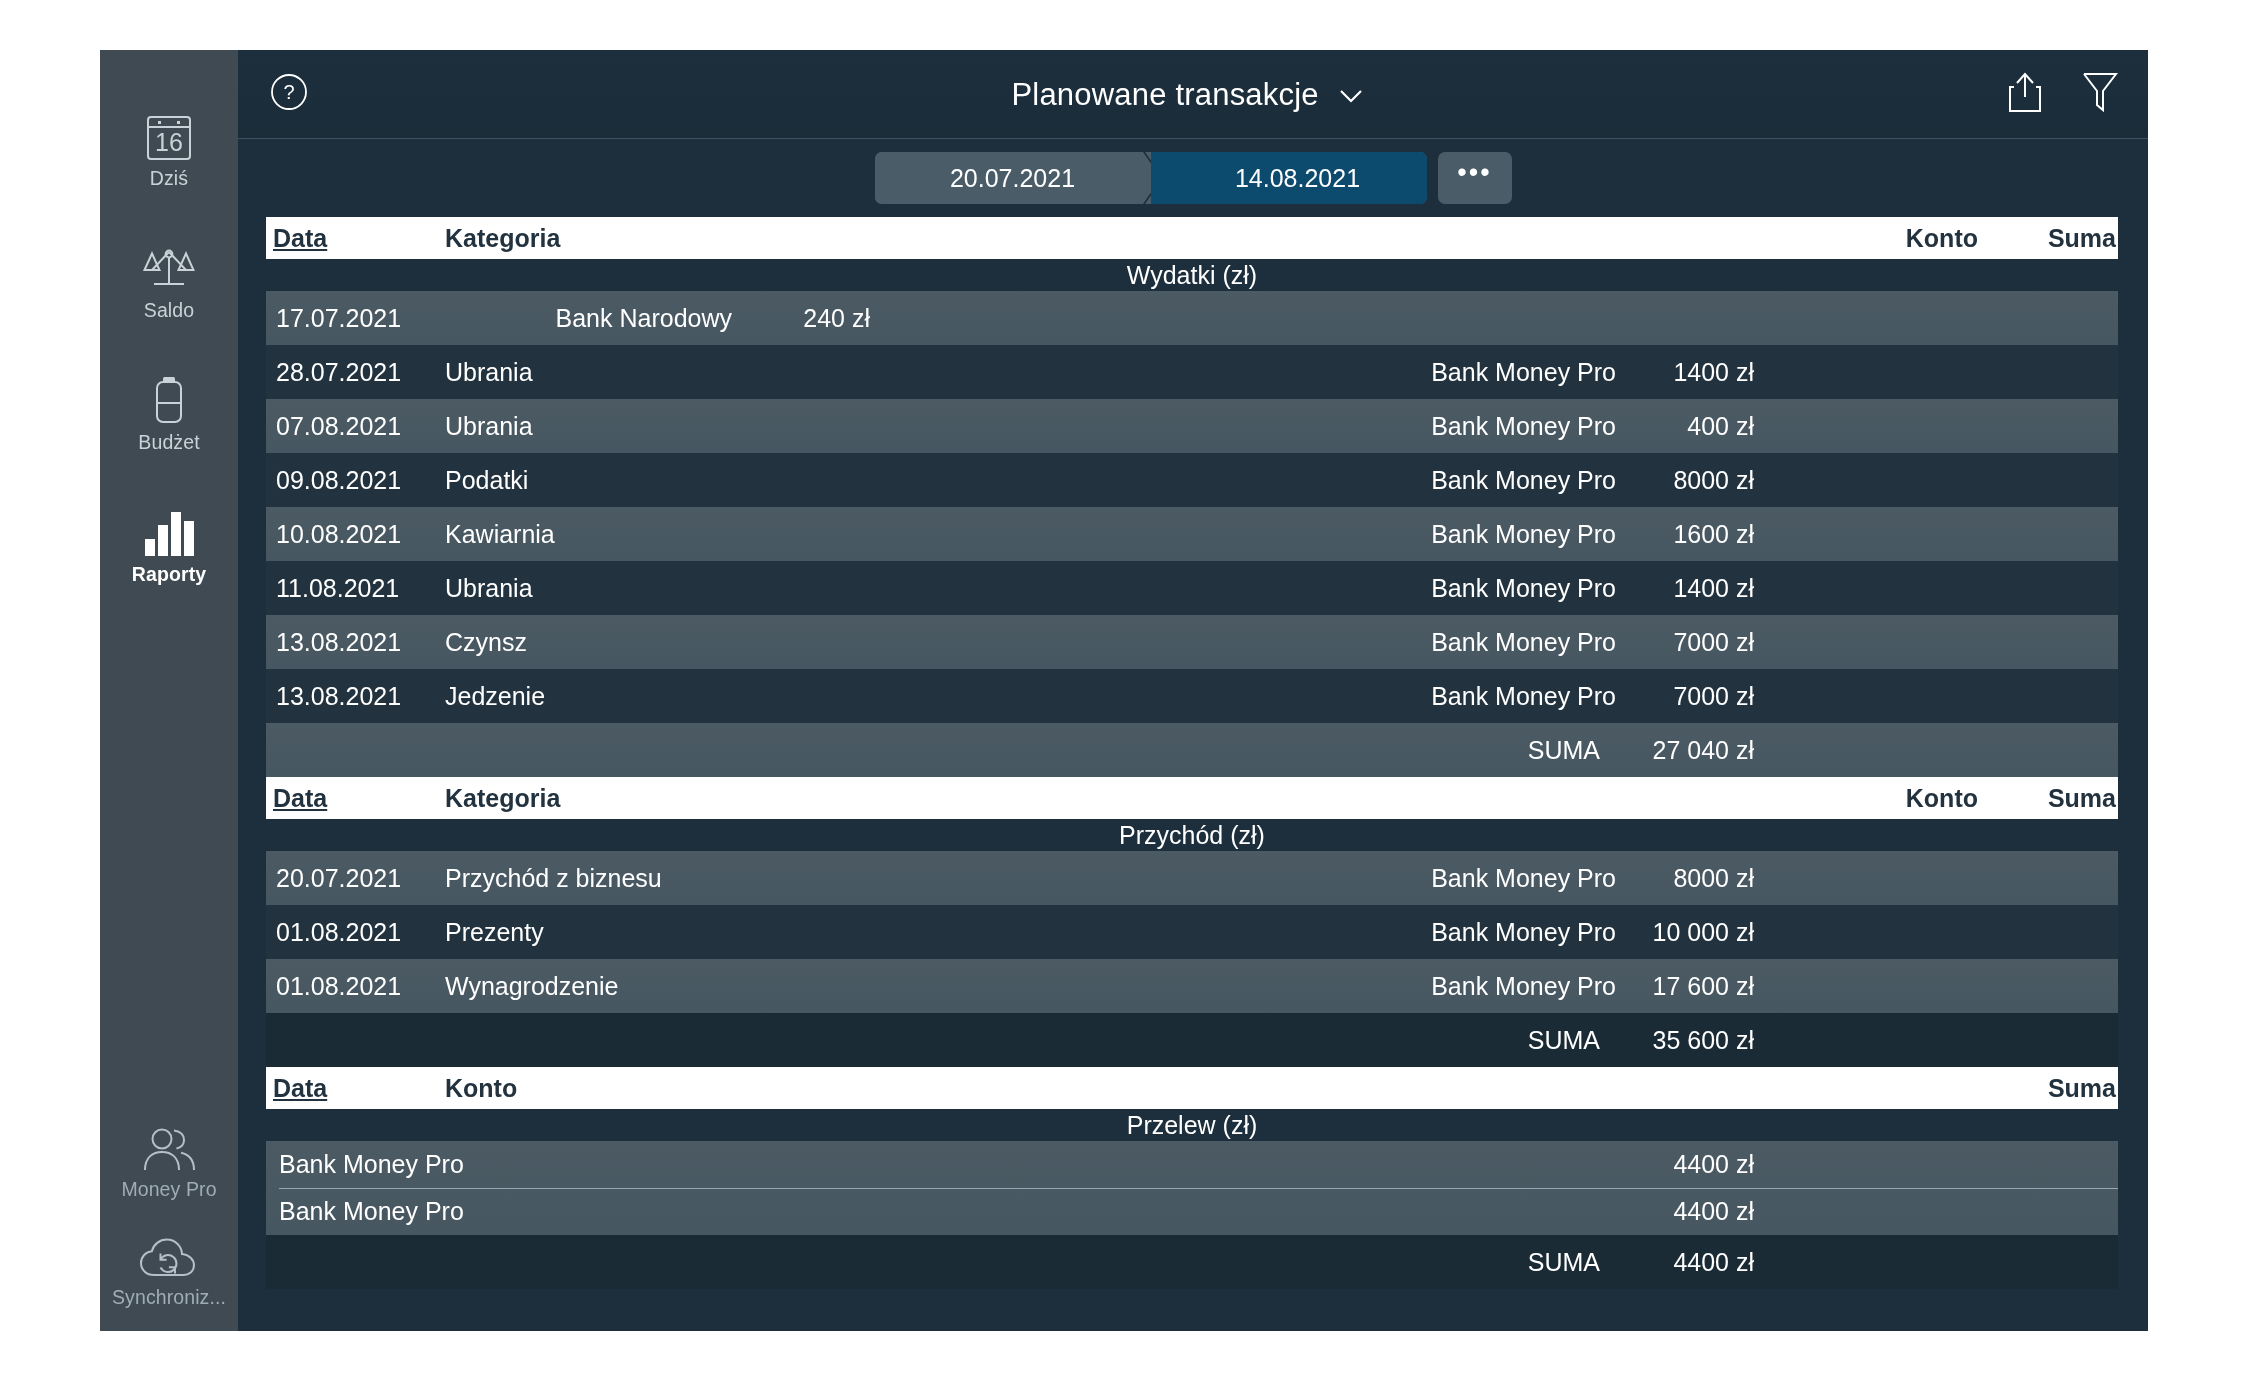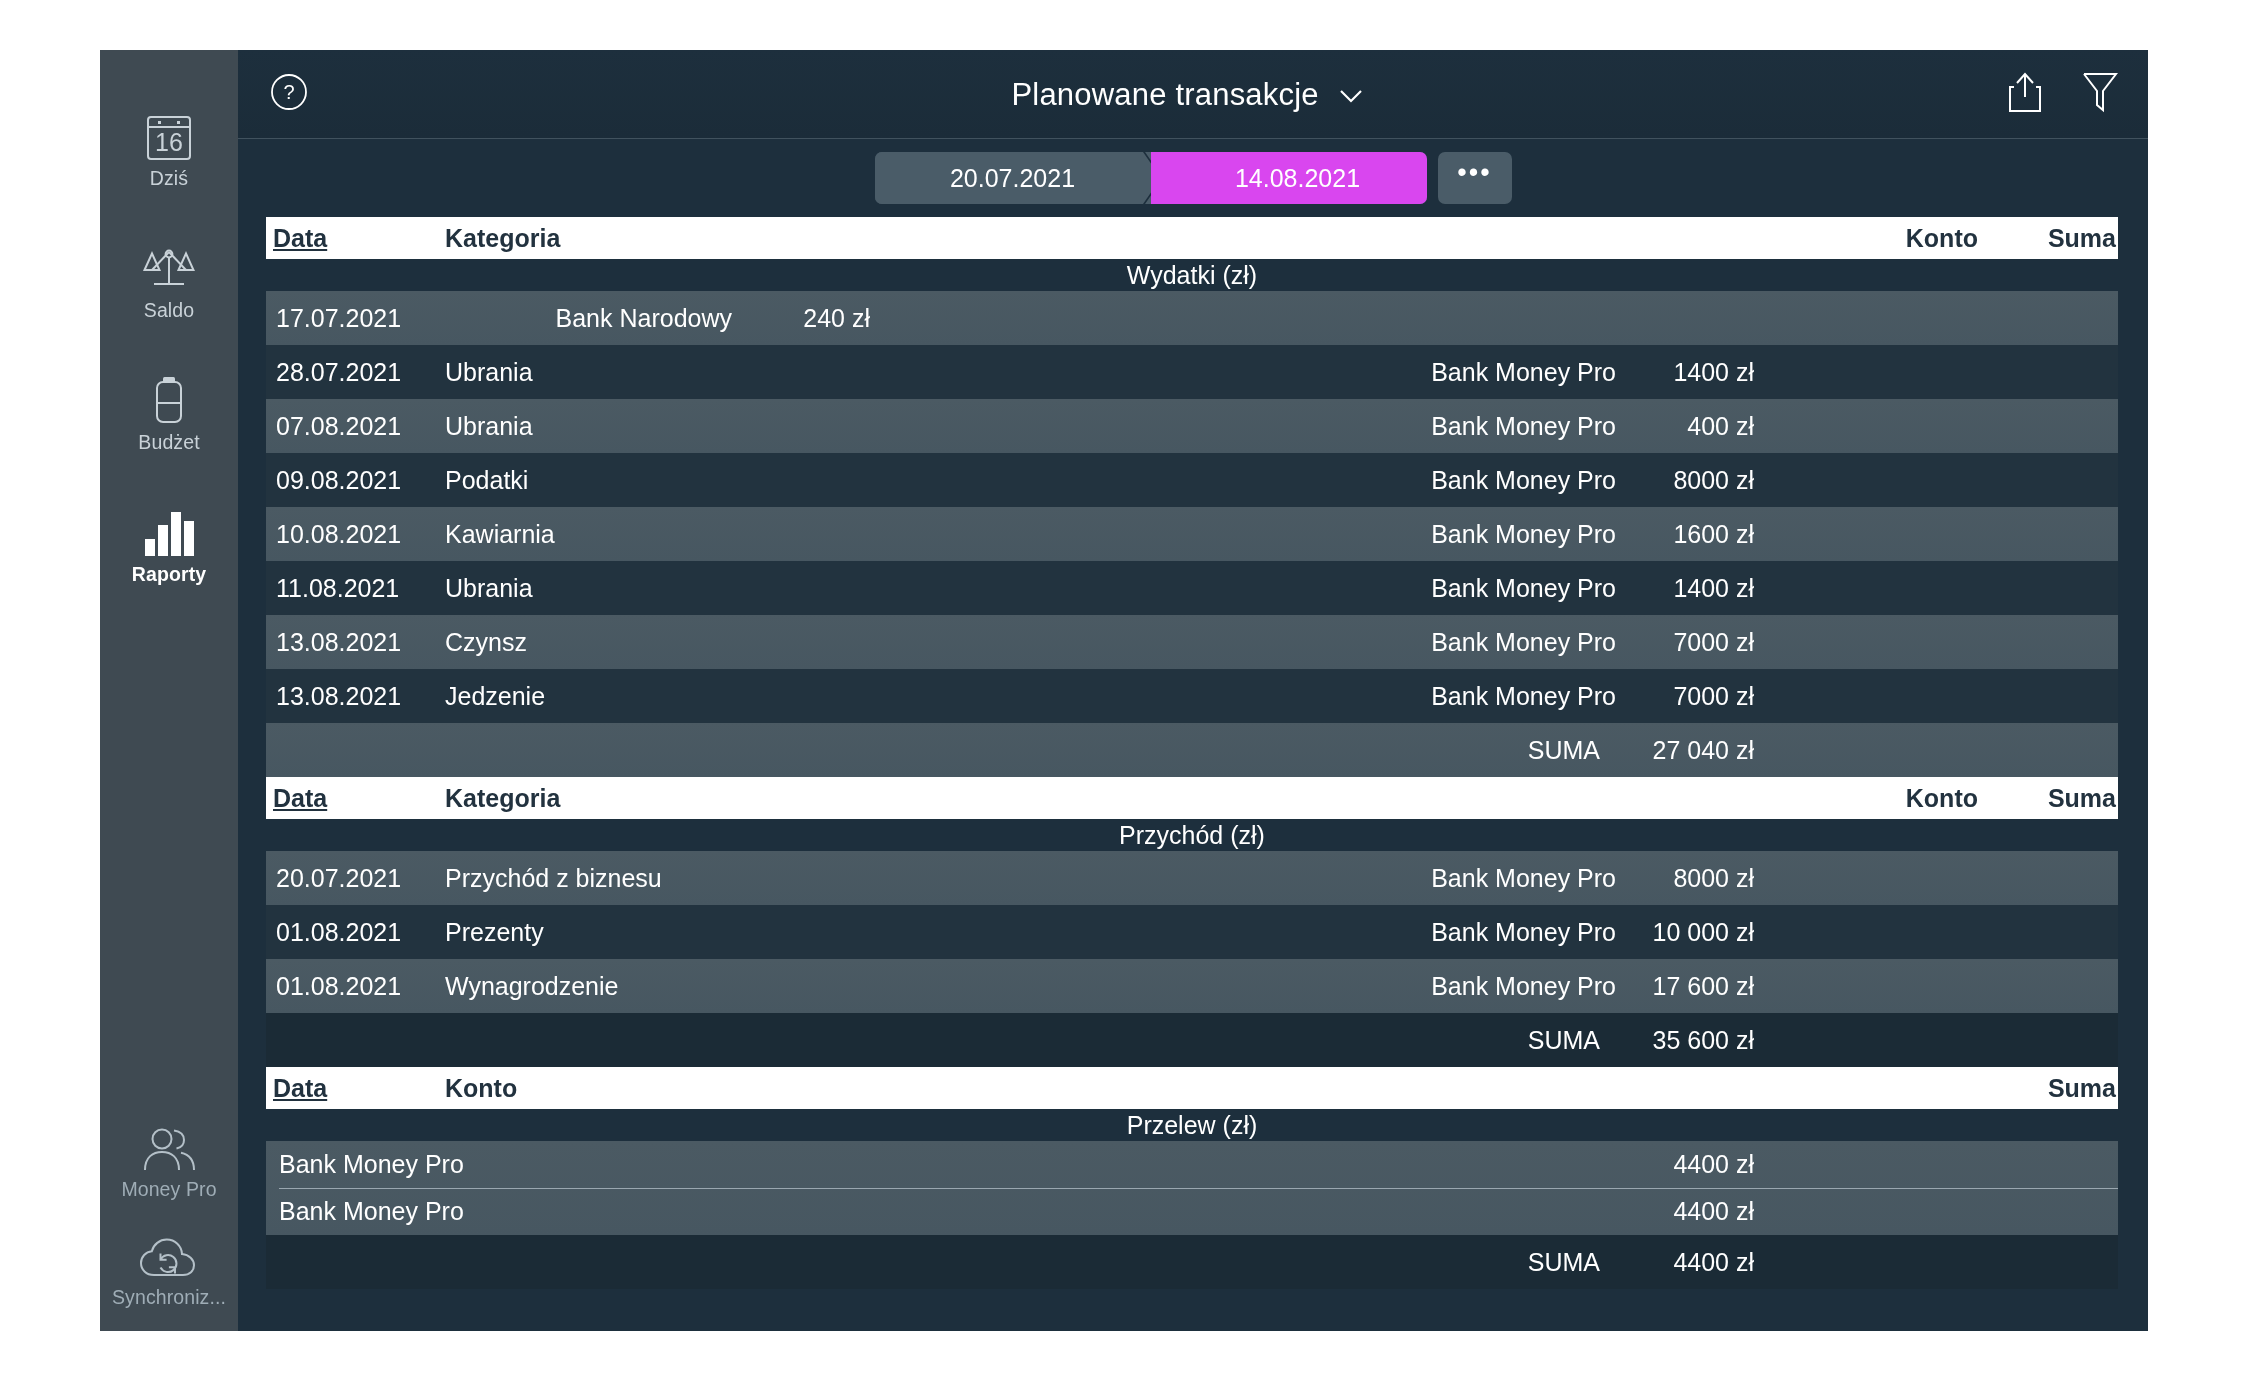--- a/index.html
+++ b/index.html
@@ -163,21 +163,21 @@
   }
   .range-seg {
     display: flex;
     align-items: center;
     justify-content: center;
     font-size: 25px;
     color: #ffffff;
     position: relative;
   }
   .range-seg.from { width: 276px; background: #4a5c68; }
-  .range-seg.to   { width: 276px; background: #d946ef; padding-left: 18px; box-sizing: border-box; }
+  .range-seg.to   { width: 276px; background: #0c4a6e; padding-left: 18px; box-sizing: border-box; }
   .range-sep {
     width: 0; position: relative;
   }
   .range-sep svg { position: absolute; left: -18px; top: 0; }
   .more-btn {
     width: 74px; height: 52px;
     border-radius: 7px;
     background: #4a5c68;
     display: flex; align-items: center; justify-content: center;
     color: #ffffff; font-size: 27px; line-height: 10px;

